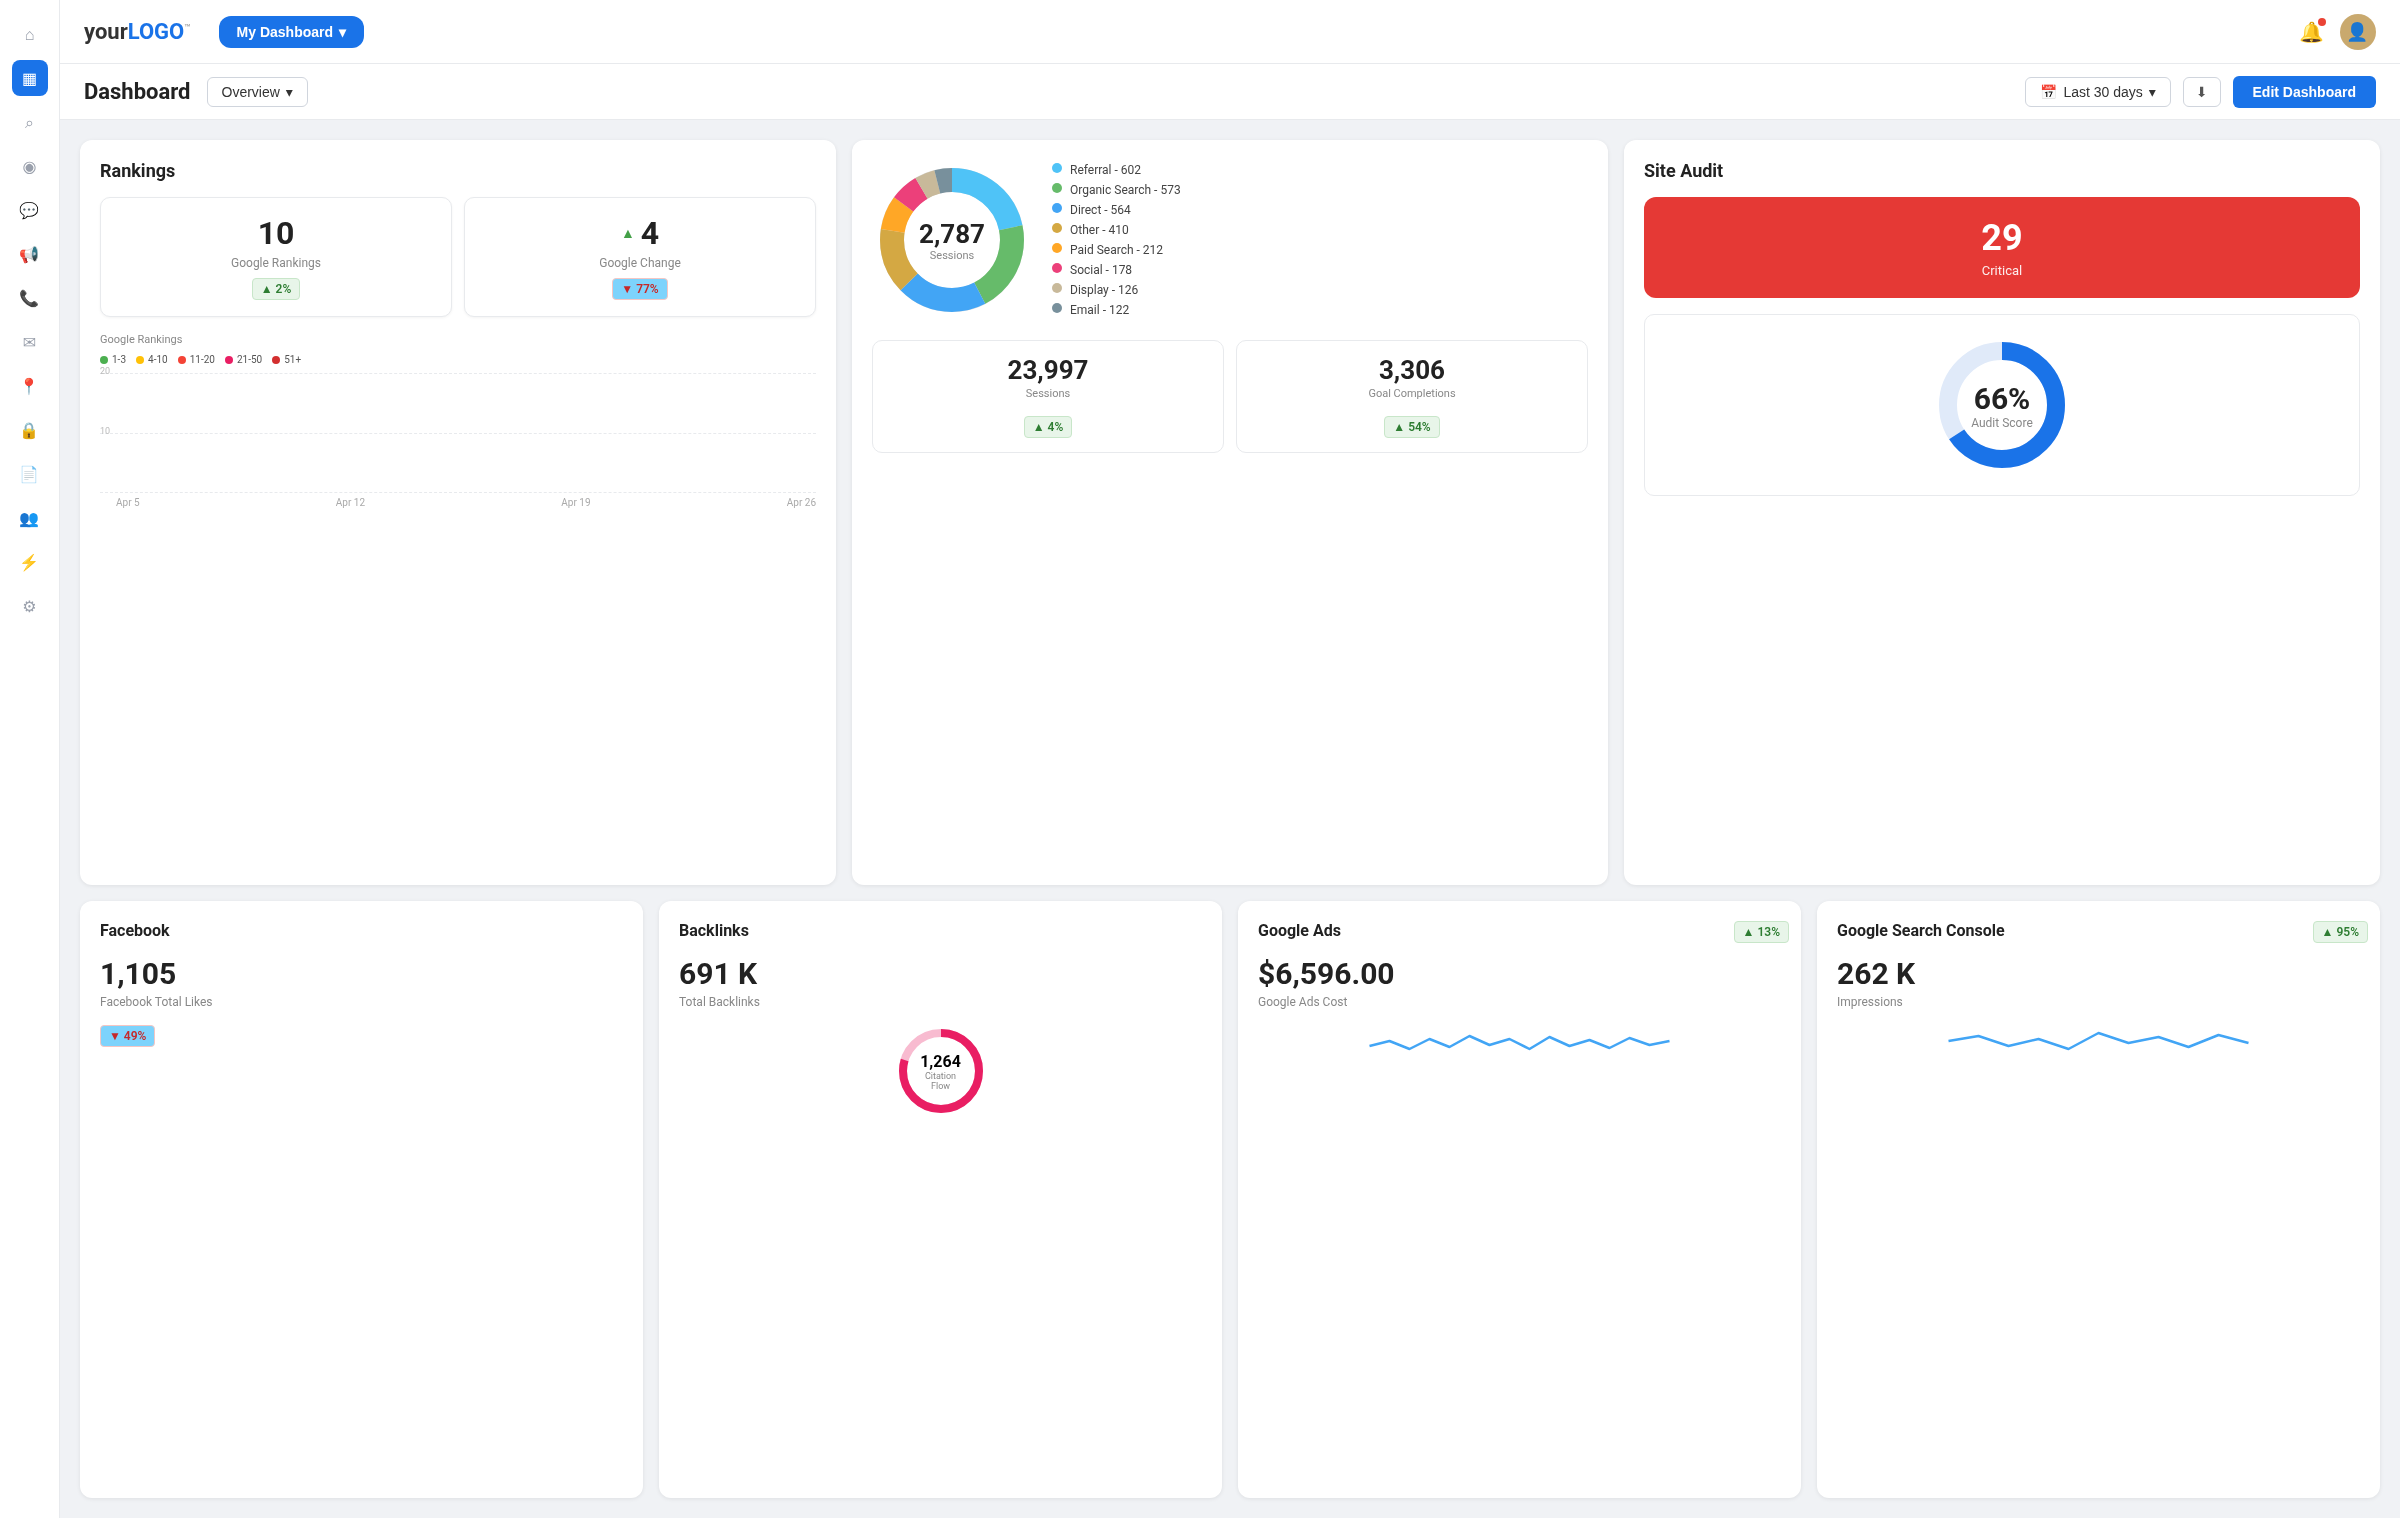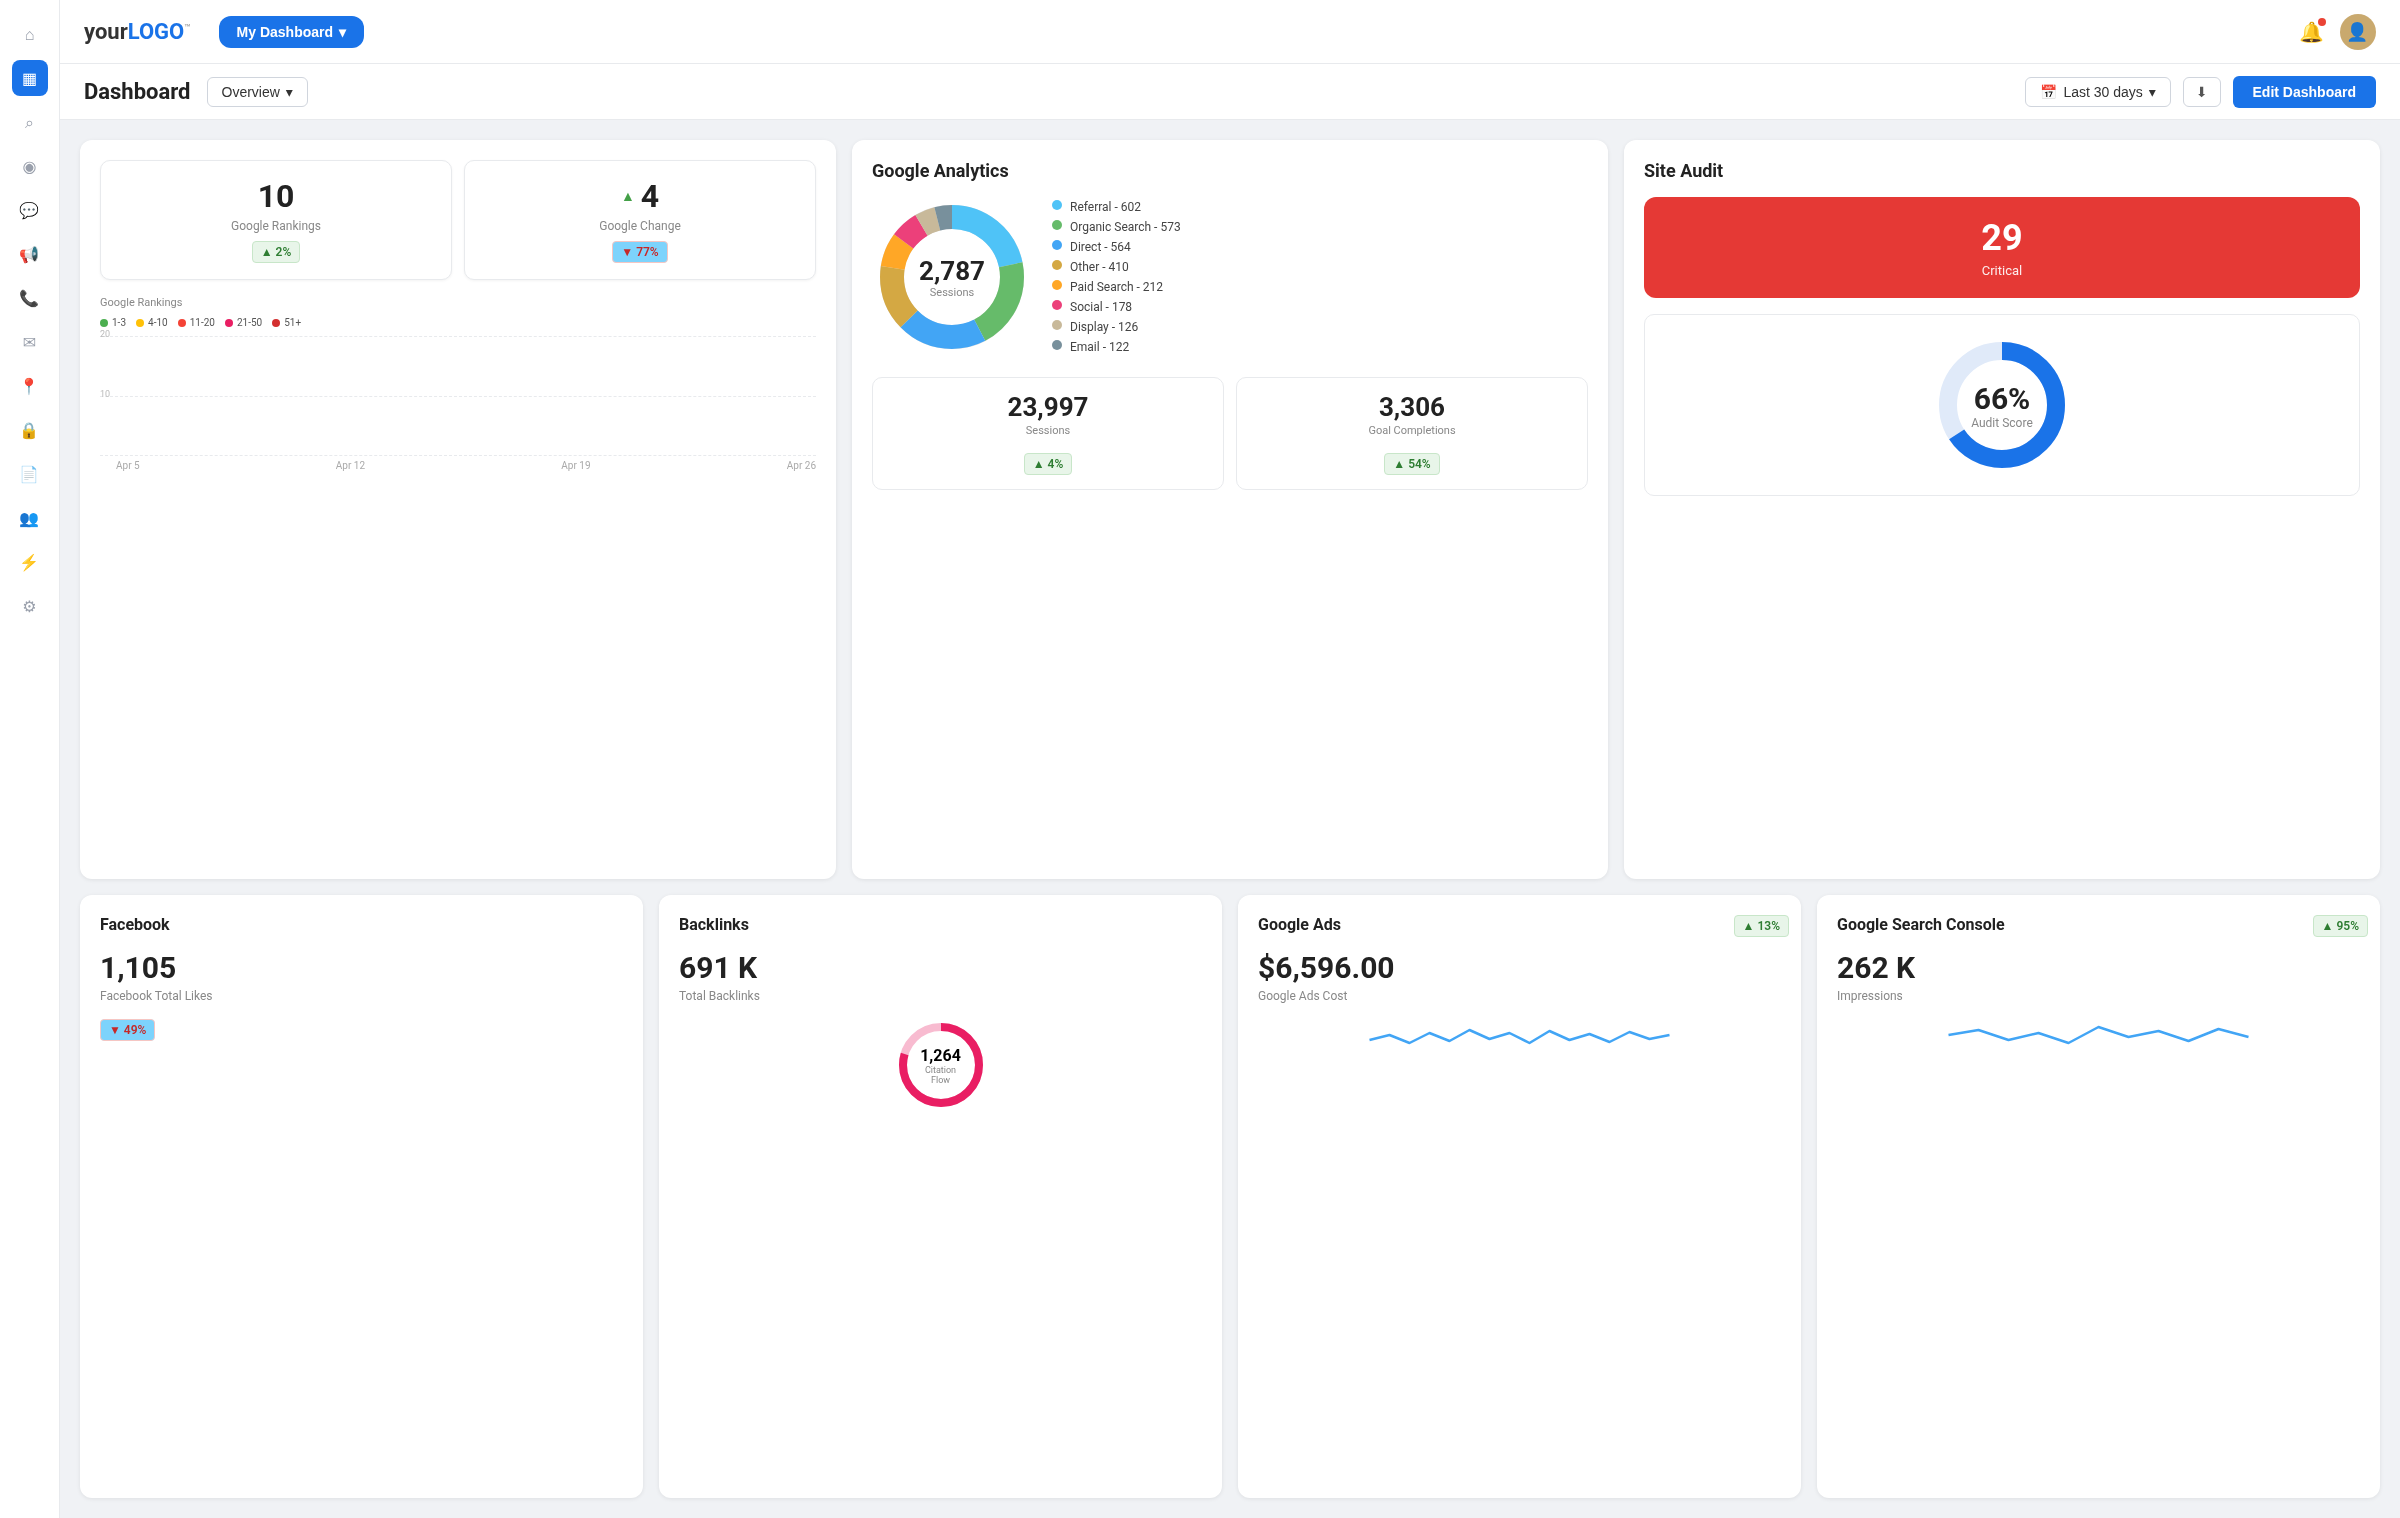--- a/index.html
+++ b/index.html
@@ -155,20 +155,21 @@
       <button class="download-btn">
         <span>⬇</span>
       </button>
       <button class="edit-btn">Edit Dashboard</button>
     </div>
   </div>
 
   <div class="dash-content">
 
     <div class="card rankings-card">
+      <div class="card-title">Rankings</div>
       <div class="rankings-top">
         <div class="metric-box">
           <div class="metric-value">10</div>
           <div class="metric-label">Google Rankings</div>
           <span class="badge badge-green">▲ 2%</span>
         </div>
         <div class="metric-box">
           <div style="display:flex;align-items:center;justify-content:center;gap:6px;">
             <span style="color:#43a047;font-size:14px;">▲</span>
             <div class="metric-value">4</div>
@@ -332,21 +333,20 @@
         <div class="chart-x-labels" style="padding-left:16px;">
           <span class="chart-x-label">Apr 5</span>
           <span class="chart-x-label">Apr 12</span>
           <span class="chart-x-label">Apr 19</span>
           <span class="chart-x-label">Apr 26</span>
         </div>
       </div>
     </div>
 
     <div class="card analytics-card">
-      <div class="card-title">Google Analytics</div>
       <div class="donut-section">
         <div class="donut-container">
           <svg width="160" height="160" viewBox="0 0 160 160">
 
             <circle cx="80" cy="80" r="60" fill="none" stroke="#e0e0e0" stroke-width="24"></circle>
 
             <circle cx="80" cy="80" r="60" fill="none" stroke="#4fc3f7" stroke-width="24" stroke-dasharray="81.7 296.7" stroke-dashoffset="0" transform="rotate(-90 80 80)"></circle>
 
             <circle cx="80" cy="80" r="60" fill="none" stroke="#66bb6a" stroke-width="24" stroke-dasharray="77.7 300.7" stroke-dashoffset="-81.7" transform="rotate(-90 80 80)"></circle>
 

